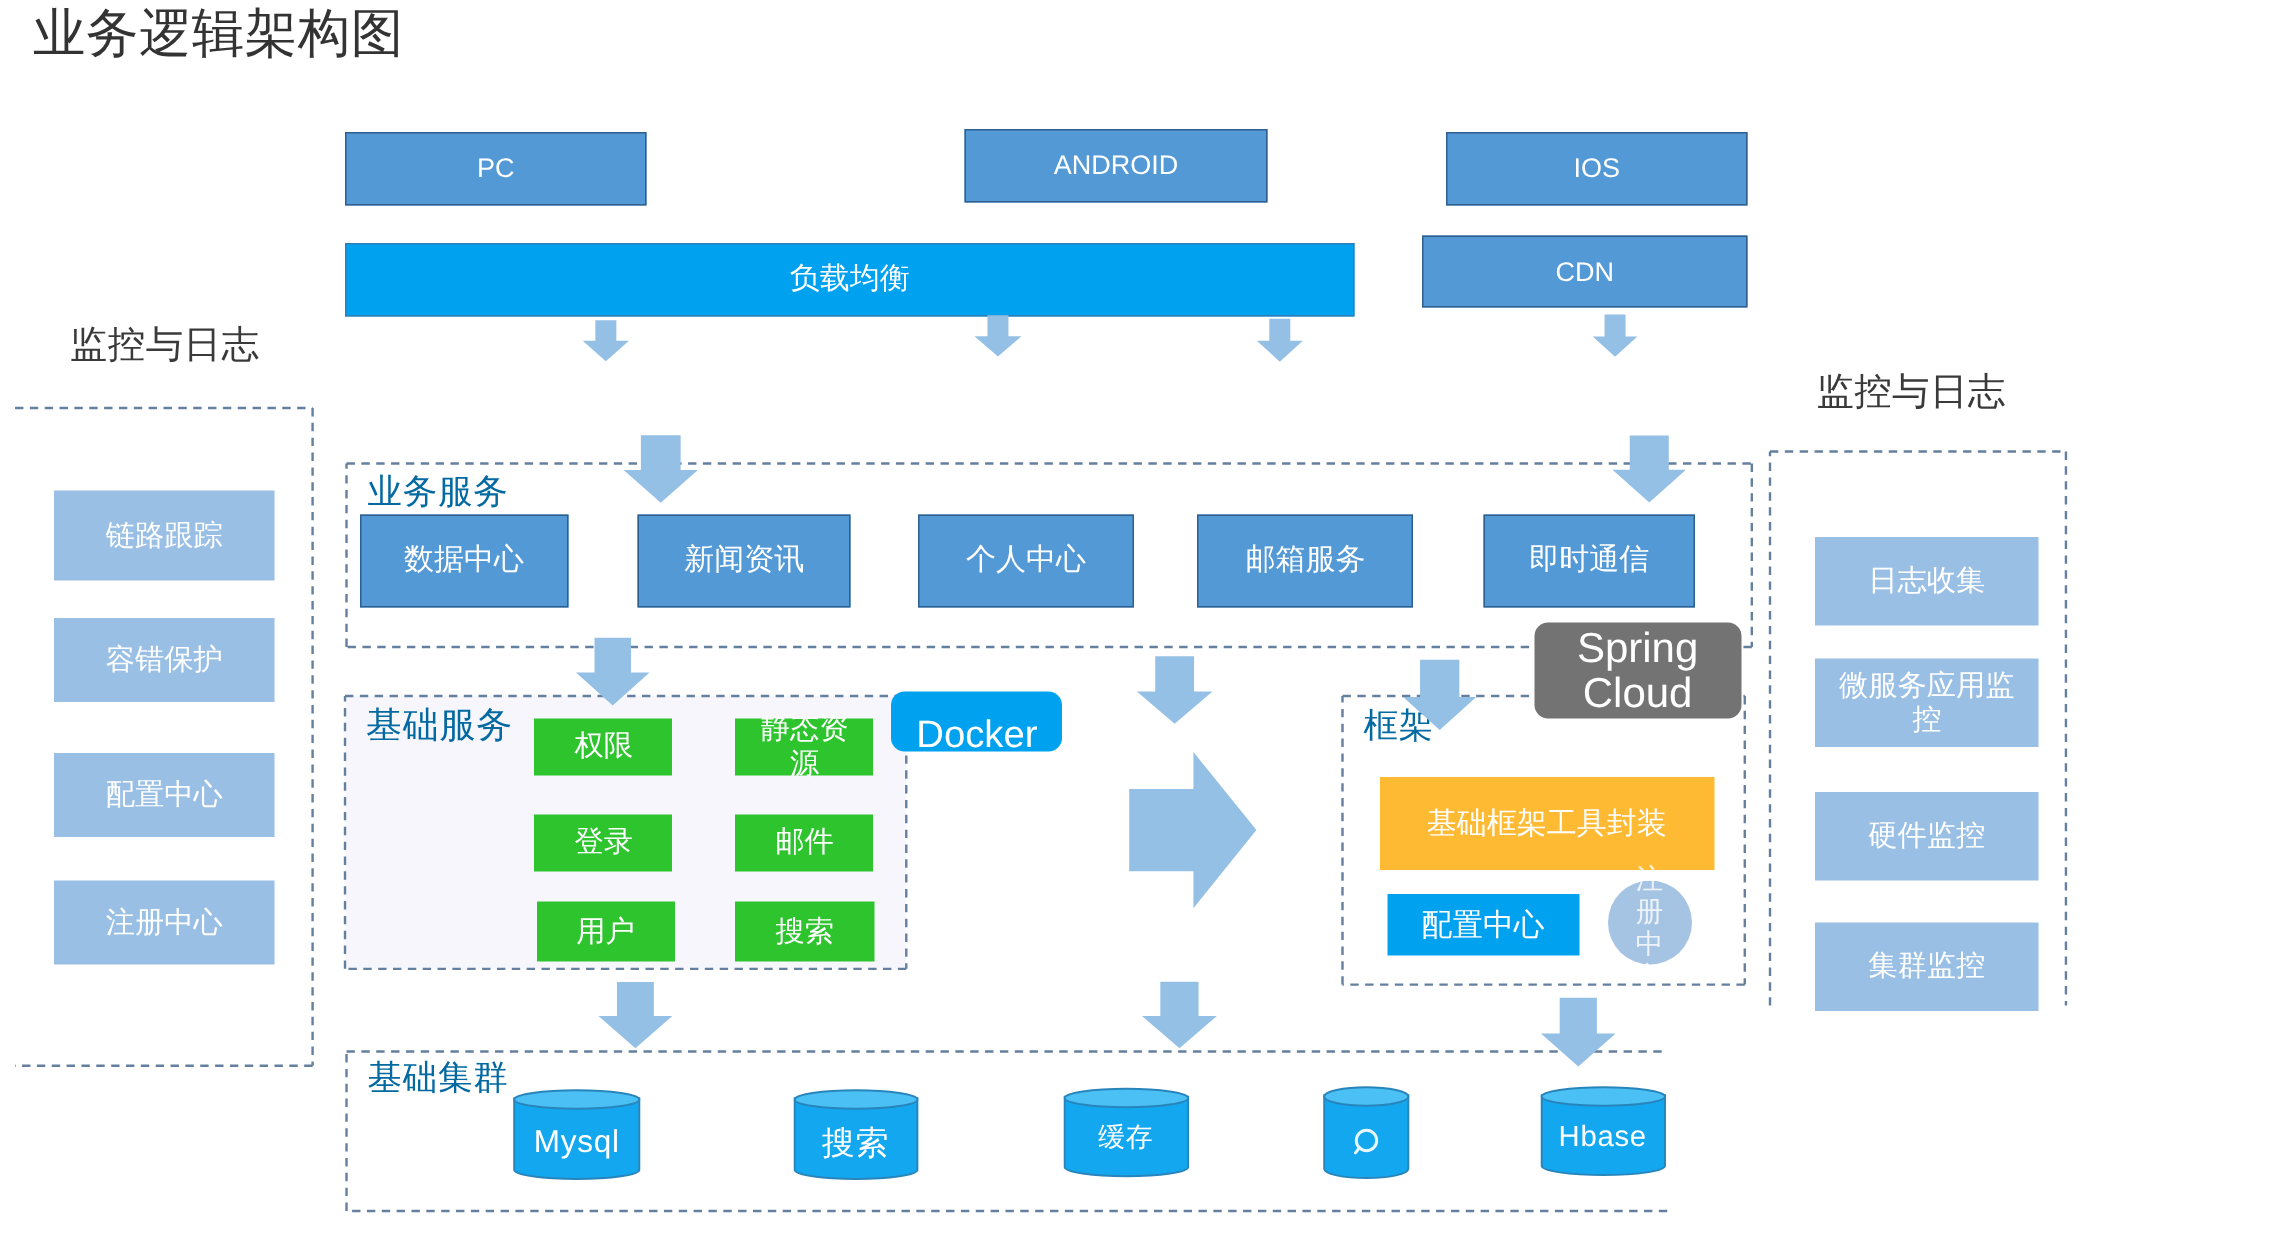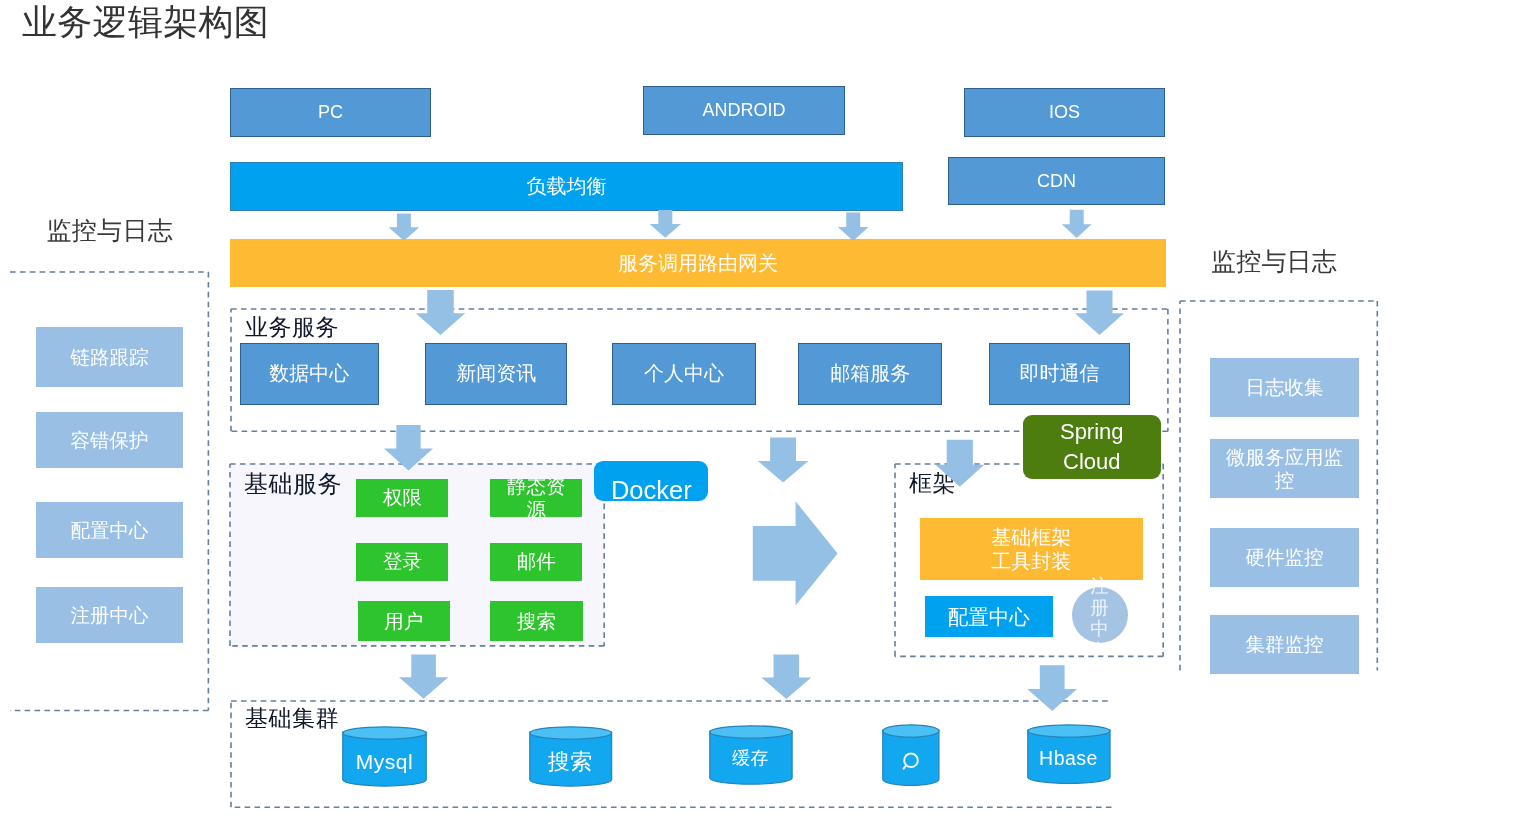--- a/index.html
+++ b/index.html
@@ -6,21 +6,21 @@
   html,body{margin:0;padding:0;background:#ffffff;}
   body{width:1526px;height:840px;overflow:hidden;position:relative;
        font-family:"Liberation Sans",sans-serif;}
   #stage{position:absolute;left:0;top:0;width:1526px;height:840px;background:#fff;}
   .abs{position:absolute;box-sizing:border-box;}
   .serif{font-family:"Liberation Serif",serif;}
   
   .page-title{left:22px;top:1px;font-size:35px;color:#333333;letter-spacing:0.3px;
               line-height:44px;white-space:nowrap;}
   
-  .sec-head{color:#0f172a;white-space:nowrap;line-height:1;}
+  .sec-head{color:#0369a1;white-space:nowrap;line-height:1;}
   
   .box{display:flex;align-items:center;justify-content:center;text-align:center;
        color:#ffffff;white-space:nowrap;line-height:1.15;}
   .client-box{background:#5399D6;border:1.4px solid #2E5F8F;font-size:18px;letter-spacing:0px;}
   .bar-blue{background:#00A2F0;border:1.4px solid #2E7DB5;font-size:18px;align-items:center;}
   .bar-orange{background:#FFBA33;font-size:18px;}
   .svc-box{background:#5399D6;border:1.4px solid #2E5F8F;font-size:20px;letter-spacing:0px;}
   .lb-box{background:#99BFE5;font-size:19.5px;letter-spacing:0px;}
   .green-box{background:#2DC42D;font-size:19.5px;letter-spacing:0px;white-space:normal;line-height:23px;}
   .rounded{border-radius:9px;}
@@ -73,23 +73,20 @@
     </div>
 <div class="abs box client-box" style="left:964px;top:88px;width:201px;height:49px">
       <span>IOS</span>
     </div>
 <div class="abs box bar-blue" style="left:230px;top:162px;width:673px;height:49px;font-size:20px;letter-spacing:0px">
       <span>负载均衡</span>
     </div>
 <div class="abs box client-box" style="left:948px;top:157px;width:217px;height:48px">
       <span>CDN</span>
     </div>
-<div class="abs box bar-orange" style="left:230px;top:239px;width:936px;height:48px;font-size:20px;letter-spacing:0px">
-      <span>服务调用路由网关</span>
-    </div>
 <svg class="abs" style="left:224.6px;top:303.2px;width:948.9px;height:134.3px" viewBox="224.6 303.2 948.9 134.3">
       <path d="M230.6,309.2 L1167.5,309.2 M1167.5,309.2 L1167.5,431.5 M1167.5,431.5 L230.6,431.5 M230.6,431.5 L230.6,309.2" fill="none" stroke="#657F9E" stroke-width="1.6" stroke-dasharray="5.6 4.3"></path>
     </svg>
 <div class="abs serif sec-head" style="left:245px;top:316px;font-size:23px;letter-spacing:0.5px">业务服务</div>
 <div class="abs box svc-box" style="left:239.5px;top:342.9px;width:139.5px;height:61.7px">
       <span>数据中心</span>
     </div>
 <div class="abs box svc-box" style="left:425.4px;top:342.9px;width:141.5px;height:61.7px">
       <span>新闻资讯</span>
     </div>
@@ -125,30 +122,30 @@
 <div class="abs box green-box" style="left:490.3px;top:601.1px;width:92.4px;height:40px">
       <span style="max-width:62px;display:block">搜索</span>
     </div>
 <div class="abs box rounded" style="left:594.2px;top:461px;width:114.2px;height:40.4px;background:#00A2F0;font-size:25.5px;letter-spacing:0px;padding-top:18px">
       <span>Docker</span>
     </div>
 <svg class="abs" style="left:889px;top:458.2px;width:280.2px;height:204.4px" viewBox="889 458.2 280.2 204.4">
       <path d="M895,464.2 L1163.2,464.2 M1163.2,464.2 L1163.2,656.6 M1163.2,656.6 L895,656.6 M895,656.6 L895,464.2" fill="none" stroke="#657F9E" stroke-width="1.6" stroke-dasharray="5.6 4.3"></path>
     </svg>
 <div class="abs serif sec-head" style="left:909px;top:471.5px;font-size:23px;letter-spacing:0.5px">框架</div>
-<div class="abs box" style="left:919.8px;top:517.9px;width:222.9px;height:62.5px;background:#FFBA33;font-size:20px;flex-direction:column;letter-spacing:0px;line-height:24.3px;padding-top:0">
+<div class="abs box" style="left:919.8px;top:517.9px;width:222.9px;height:62.5px;background:#FFBA33;font-size:20px;flex-direction:row;letter-spacing:0px;line-height:24.3px;padding-top:0">
       <span>基础框架</span>
       <span>工具封装</span>
     </div>
 <div class="abs box" style="left:924.8px;top:596.4px;width:127.9px;height:40.8px;background:#00A2F0;font-size:20.5px;letter-spacing:0px">
       <span>配置中心</span>
     </div>
 <div class="abs" style="left:1071.5px;top:587px;width:56px;height:56px;background:#A5C3E2;border-radius:50%"></div>
 <div class="abs" style="left:1088.5px;top:575px;width:22px;text-align:center;font-size:18.5px;line-height:21.5px;color:rgba(255,255,255,0.80);word-break:break-all"><span>注册中心</span></div>
-<div class="abs box rounded" style="left:1022.5px;top:414.5px;width:138.5px;height:64.8px;background:#4d7c0f;font-size:22px;flex-direction:column;line-height:30.3px">
+<div class="abs box rounded" style="left:1022.5px;top:414.5px;width:138.5px;height:64.8px;background:#737373;font-size:28px;flex-direction:column;line-height:30.3px">
       <span>Spring</span>
       <span>Cloud</span>
     </div>
 <svg class="abs" style="left:224.7px;top:694.5px;width:892.5px;height:118.3px" viewBox="224.7 694.5 892.5 118.3">
       <path d="M230.7,700.5 L1111.2,700.5 M1111.2,806.8 L230.7,806.8 M230.7,806.8 L230.7,700.5" fill="none" stroke="#657F9E" stroke-width="1.6" stroke-dasharray="5.6 4.3"></path>
     </svg>
 <div class="abs serif sec-head" style="left:245px;top:707px;font-size:23px;letter-spacing:0.5px">基础集群</div>
 <svg class="abs" style="left:342px;top:726px;width:85px;height:60px" viewBox="0 0 85 60">
   <path d="M0.8,6.2 L0.8,53.8 A 41.7,6.2 0 0 0 84.2,53.8 L84.2,6.2 Z" fill="#13A7F0" stroke="#2785BC" stroke-width="1.3"></path>
   <ellipse cx="42.5" cy="7" rx="41.7" ry="6.2" fill="#4BC0F5" stroke="#2785BC" stroke-width="1.3"></ellipse>

